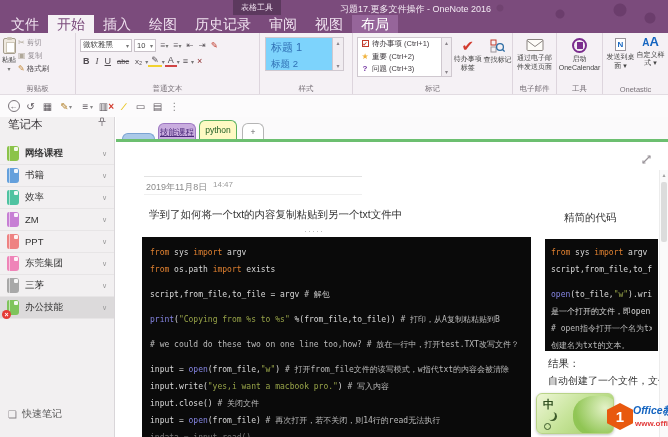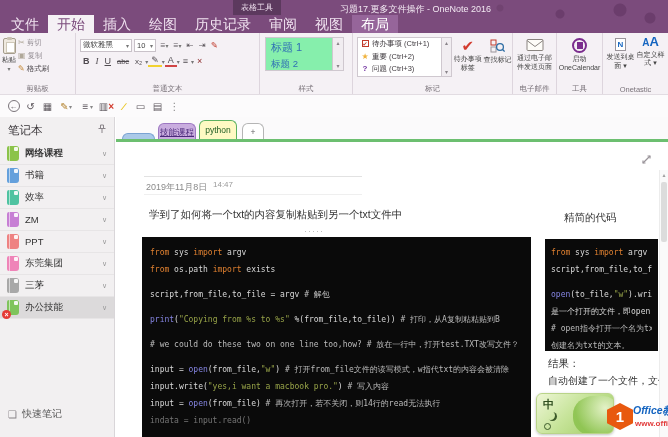--- a/index.html
+++ b/index.html
@@ -38,21 +38,21 @@
   .ic-clipboard:before { content:""; position:absolute; left:3px; top:-2px; width:5px; height:3px; background:#c9c2b2; border-radius:1px; }
   .ic-clipboard:after { content:""; position:absolute; left:2px; top:3px; width:7px; height:9px; background:#fff; border:1px solid #cfc8b8; }
   .fmt-row { display:flex; align-items:center; height:16px; }
   .fontbox { width:52px; height:13px; background:#fff; border:1px solid #c9c2c9; font-size:7.5px; color:#444;
     display:flex; align-items:center; justify-content:space-between; padding:0 2px; margin-right:2px; }
   .sizebox { width:22px; }
   .ficon { font-size:8.5px; color:#5a545a; padding:0 2.5px; }
   .fmt { font-size:9px; color:#4f4a4f; padding:0 3px; }
   .yellow-bar { border-bottom:2px solid #f2d230; }
   .red-bar { border-bottom:2px solid #d04545; }
-  .stylebox { width:68px; height:34px; background:#86efac; border:1px solid #cfc8cf; padding:1px 5px; }
+  .stylebox { width:68px; height:34px; background:#7dd3fc; border:1px solid #cfc8cf; padding:1px 5px; }
   .style1 { font-size:11px; color:#2f6fb4; line-height:17px; }
   .style2 { font-size:9.5px; color:#2f6fb4; line-height:15px; }
   .scrollstrip { width:11px; height:34px; border:1px solid #cfc8cf; border-left:none; background:#f1edf1;
     display:flex; flex-direction:column; align-items:center; justify-content:space-between; font-size:6px; color:#8a848a; padding:1px 0; }
   .tagbox { width:88px; height:40px; background:#fff; border:1px solid #cfc8cf; padding:1px 2px; }
   .tagrow { display:flex; height:12.5px; font-size:7.5px; color:#3f3a3f; white-space:nowrap; }
   .tagrow .tic { width:10px; text-align:center; margin-right:2px; font-size:8px; }
   .cb { display:inline-block; width:7px; height:7px; border:1px solid #c0392b; color:#c0392b; font-size:6px; line-height:6px; }
   .star { color:#f0b23c; } .qm { color:#7030a0; font-weight:bold; }
   .bigcheck { color:#d23b2e; font-size:15px; line-height:14px; font-weight:bold; }
@@ -70,21 +70,21 @@
     align-items:center; padding-left:5px; }
   .qat-ic { font-size:10px; color:#5a545a; width:17px; text-align:center; }
   .qat-caret { font-size:6px; color:#888; margin-left:-4px; width:8px; }
   .circ { display:inline-block; width:12px; height:12px; border:1px solid #7a747a; border-radius:50%;
     font-size:8px; line-height:11px; }
   .redx { color:#d23b2e; font-weight:bold; }
   .hl { color:#e8c41e; font-weight:bold; font-style:italic; }
 
   
   .sidebar { position:absolute; left:0; top:117px; width:115px; bottom:0; background:#f2f0f1; border-right:1px solid #d9d6d9; }
-  .sb-header { height:26px; display:flex; align-items:center; padding:0 8px; font-size:11.5px; color:#3a363a; }
+  .sb-header { height:26px; display:flex; align-items:flex-start; padding:0 8px; font-size:11.5px; color:#3a363a; }
   .sb-pin { margin-left:auto; }
   .nb-item { position:relative; height:22px; display:flex; align-items:center; padding:0 7px;
     border-bottom:1px solid #e7e5e6; font-size:9.5px; color:#333; }
   .nb-item.selected { background:#dcdadb; }
   .nb-icon { width:12px; height:15px; border-radius:2px 3px 3px 2px; margin-right:6px; position:relative; flex:none; }
   .nb-icon:before { content:""; position:absolute; left:2px; top:0; bottom:0; width:1px; background:rgba(255,255,255,.55); }
   .nb-icon:after { content:""; position:absolute; top:1px; right:1px; width:4px; height:4px; background:rgba(255,255,255,.9); border-radius:1px; }
   .nb-chev { margin-left:auto; color:#999; font-size:7px; }
   .nb-badge { position:absolute; left:2px; top:193px; width:9px; height:9px; background:#e53935; border-radius:50%;
     color:#fff; font-size:7px; line-height:9px; text-align:center; font-weight:bold; z-index:3; }
@@ -419,20 +419,21 @@
           <div class="cl"><span class="tk-kw">from </span><span class="tk-pl">os.path </span><span class="tk-kw">import </span><span class="tk-pl">exists</span></div>
           <div class="cl blank"></div>
           <div class="cl"><span class="tk-pl">script,from_file,to_file = argv  </span><span class="tk-cm"># 解包</span></div>
           <div class="cl blank"></div>
           <div class="cl"><span class="tk-fn">print</span><span class="tk-pl">(</span><span class="tk-str">"Copying from %s to %s"</span><span class="tk-pl"> %(from_file,to_file))  </span><span class="tk-cm"># 打印，从A复制粘粘贴到B</span></div>
           <div class="cl blank"></div>
           <div class="cl"><span class="tk-cm"># we could do these two on one line too,how?  # 放在一行中，打开test.TXT改写文件？</span></div>
           <div class="cl blank"></div>
           <div class="cl"><span class="tk-pl">input = </span><span class="tk-fn">open</span><span class="tk-pl">(from_file,</span><span class="tk-str">"w"</span><span class="tk-pl">)  </span><span class="tk-cm"># 打开from_file文件的读写模式，w指代txt的内容会被清除</span></div>
           <div class="cl"><span class="tk-pl">input.write(</span><span class="tk-str">"yes,i want a macbook pro."</span><span class="tk-pl">)  </span><span class="tk-cm"># 写入内容</span></div>
+          <div class="cl"><span class="tk-pl">input.close()  </span><span class="tk-cm"># 关闭文件</span></div>
           <div class="cl"><span class="tk-pl">input = </span><span class="tk-fn">open</span><span class="tk-pl">(from_file)  </span><span class="tk-cm"># 再次打开，若不关闭，则14行的read无法执行</span></div>
           <div class="cl dim"><span class="tk-pl">indata = input.read()</span></div>
           <div class="code-watermark">https://b</div>
       </div>
 
       <div class="right-heading">精简的代码</div>
       <div class="codeblock code-simplified">
           <div class="cl"><span class="tk-kw">from </span><span class="tk-pl">sys </span><span class="tk-kw">import </span><span class="tk-pl">argv</span></div>
           <div class="cl"><span class="tk-pl">script,from_file,to_file =argv</span></div>
           <div class="cl blank"></div>

